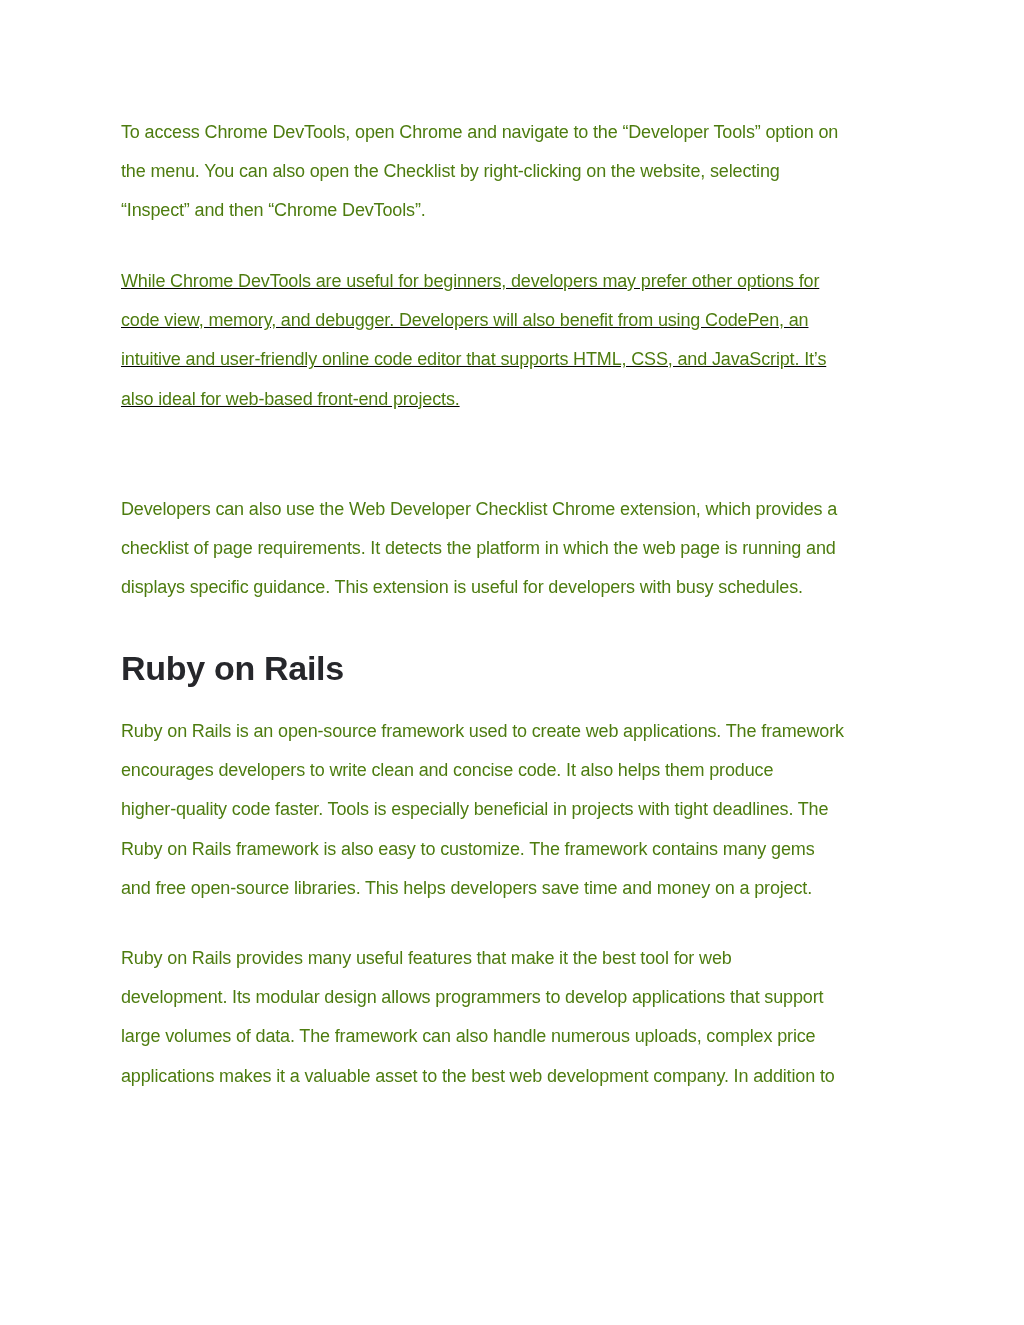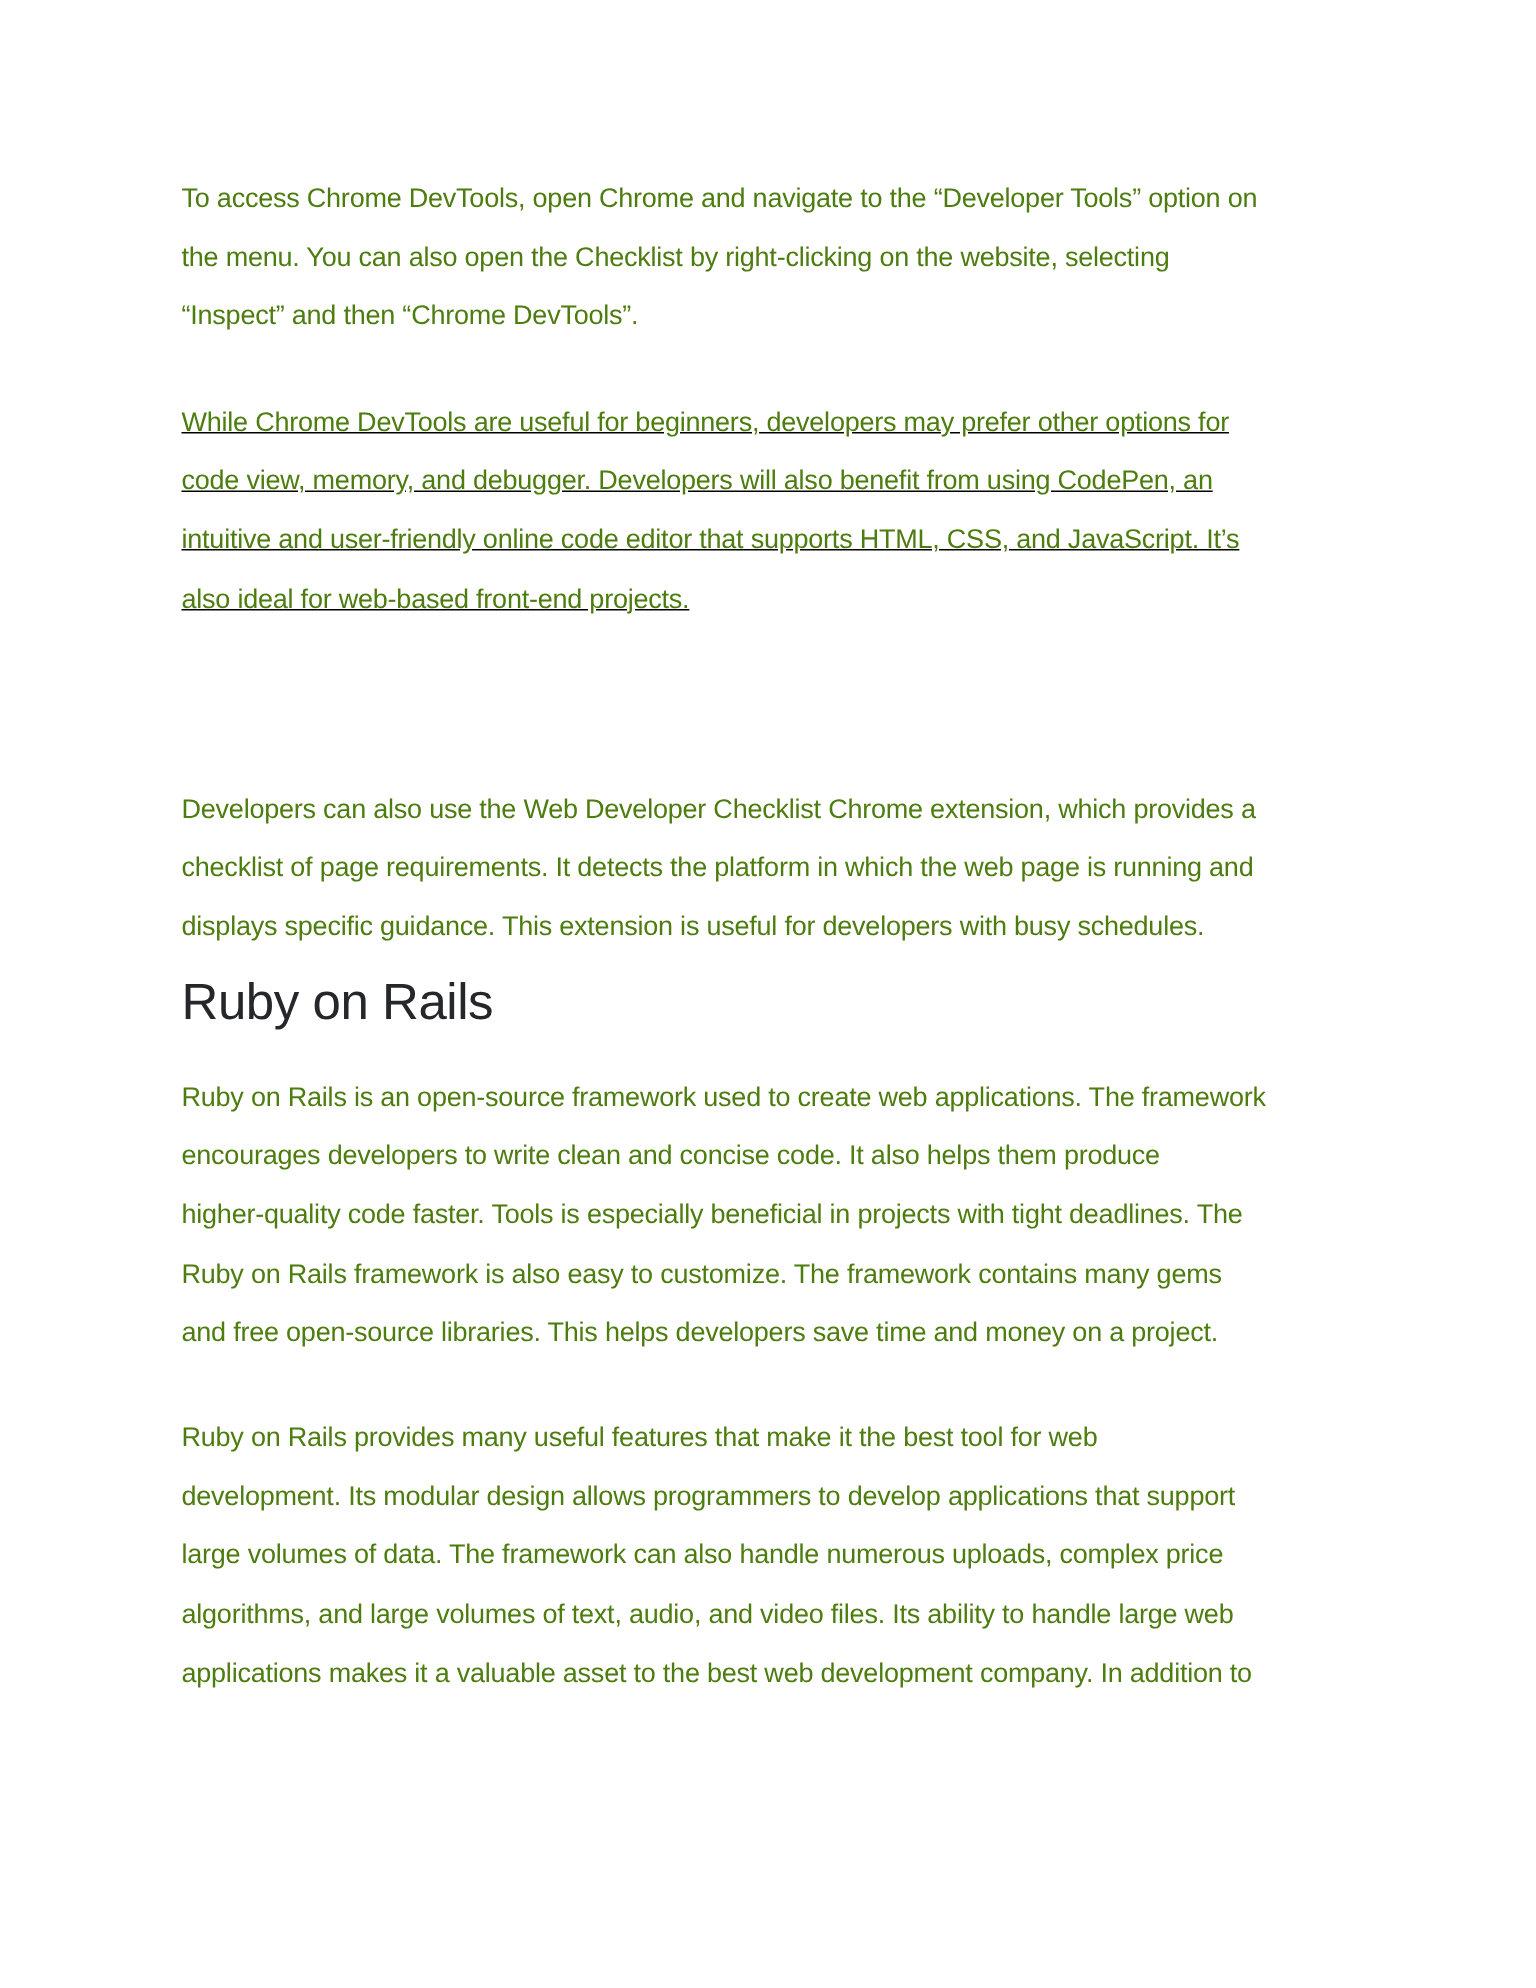--- a/index.html
+++ b/index.html
@@ -34,21 +34,21 @@
       color: #4d7c0f;
       white-space: nowrap;
       letter-spacing: -0.15px;
     }
     .heading {
       position: absolute;
       left: 0;
       top: 648px;
       margin: 0;
       font-size: 34px;
-      font-weight: normal;
+      font-weight: bold;
       color: #26272b;
       line-height: 40px;
       white-space: nowrap;
       letter-spacing: -0.3px;
     }
   </style>
 </head>
 <body>
 
 <div class="page">
@@ -59,37 +59,36 @@
     <span class="line">“Inspect” and then “Chrome DevTools”.</span>
   </p>
 
   <p class="para" style="top:270px;text-decoration:underline;">
     <span class="line">While Chrome DevTools are useful for beginners, developers may prefer other options for</span>
     <span class="line">code view, memory, and debugger. Developers will also benefit from using CodePen, an</span>
     <span class="line">intuitive and user-friendly online code editor that supports HTML, CSS, and JavaScript. It’s</span>
     <span class="line">also ideal for web-based front-end projects.</span>
   </p>
 
-  <p class="para" style="top:498px;margin-top:30px;">
+  <p class="para" style="top:498px;">
     <span class="line">Developers can also use the Web Developer Checklist Chrome extension, which provides a</span>
     <span class="line">checklist of page requirements. It detects the platform in which the web page is running and</span>
     <span class="line">displays specific guidance. This extension is useful for developers with busy schedules.</span>
   </p>
 
   <h2 class="heading">Ruby on Rails</h2>
 
   <p class="para" style="top:720px;">
     <span class="line">Ruby on Rails is an open-source framework used to create web applications. The framework</span>
     <span class="line">encourages developers to write clean and concise code. It also helps them produce</span>
     <span class="line">higher-quality code faster. Tools is especially beneficial in projects with tight deadlines. The</span>
     <span class="line">Ruby on Rails framework is also easy to customize. The framework contains many gems</span>
     <span class="line">and free open-source libraries. This helps developers save time and money on a project.</span>
   </p>
 
   <p class="para" style="top:947px;">
     <span class="line">Ruby on Rails provides many useful features that make it the best tool for web</span>
     <span class="line">development. Its modular design allows programmers to develop applications that support</span>
     <span class="line">large volumes of data. The framework can also handle numerous uploads, complex price</span>
-    <span class="line">algorithms, and large volumes of text, audio, and video files. Its ability to handle large web</span>
     <span class="line">applications makes it a valuable asset to the best web development company. In addition to</span>
   </p>
 
 </div>
 
 </body></html>

